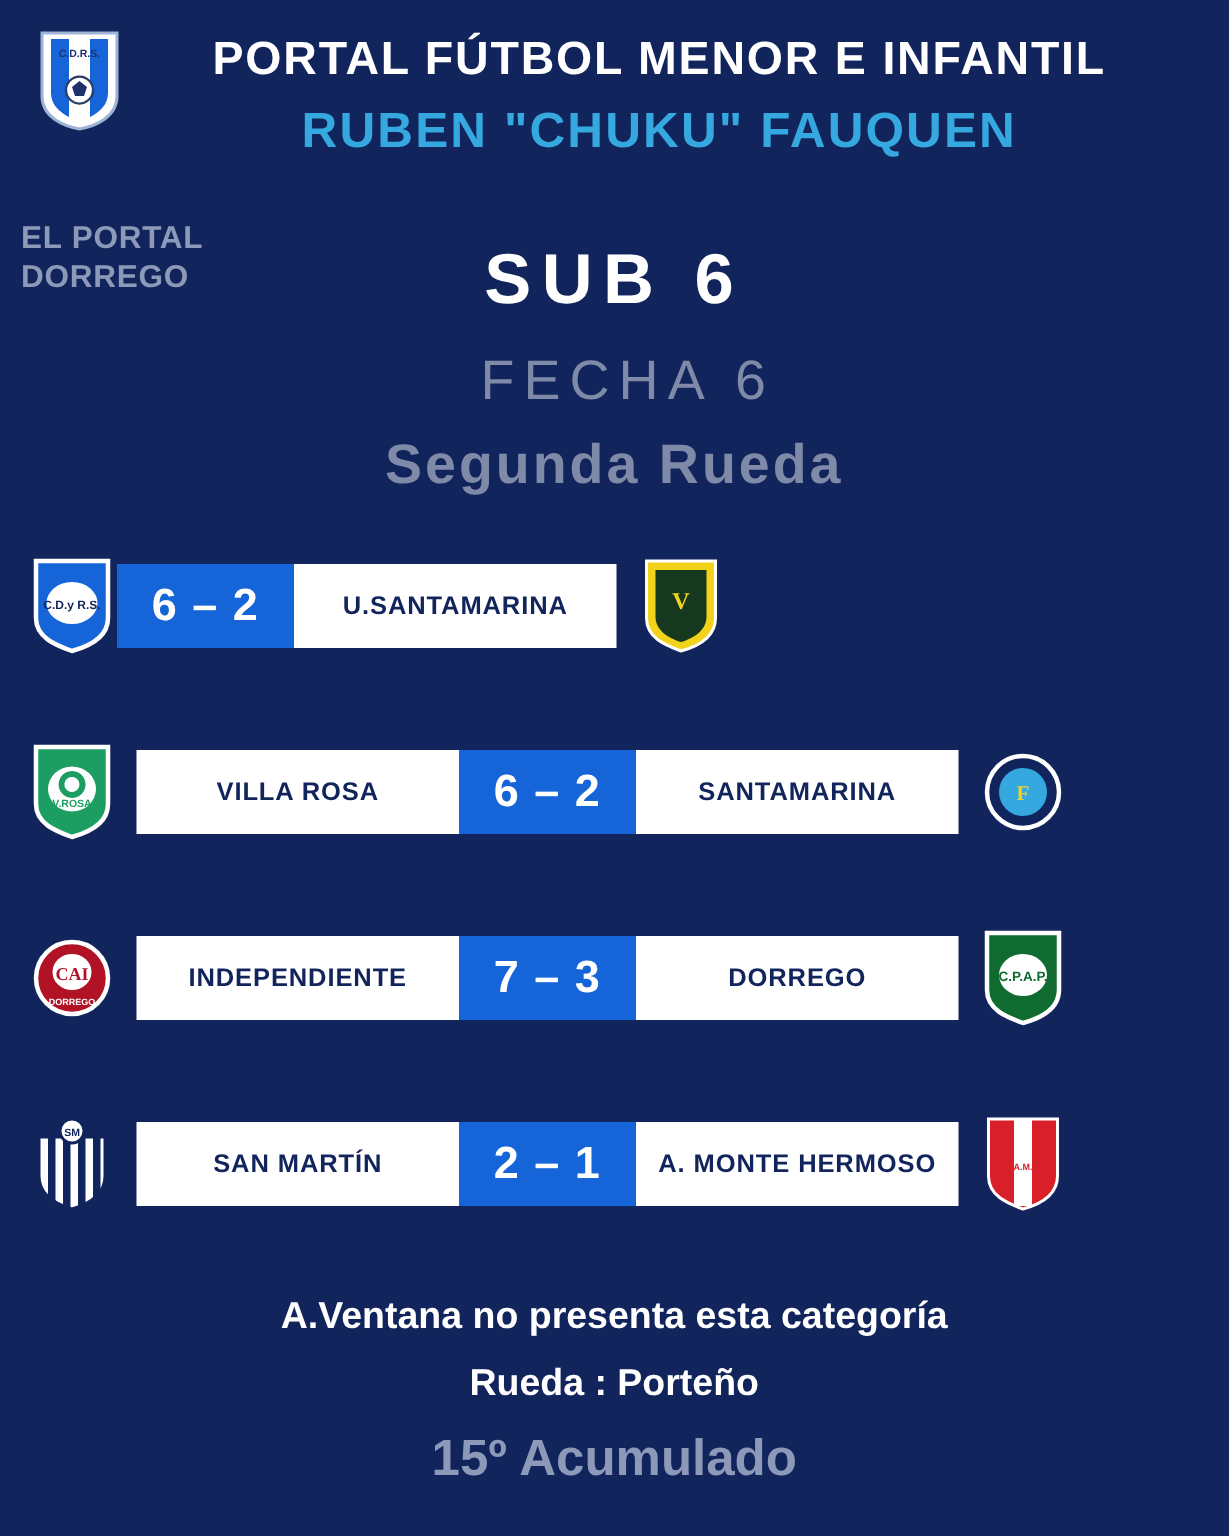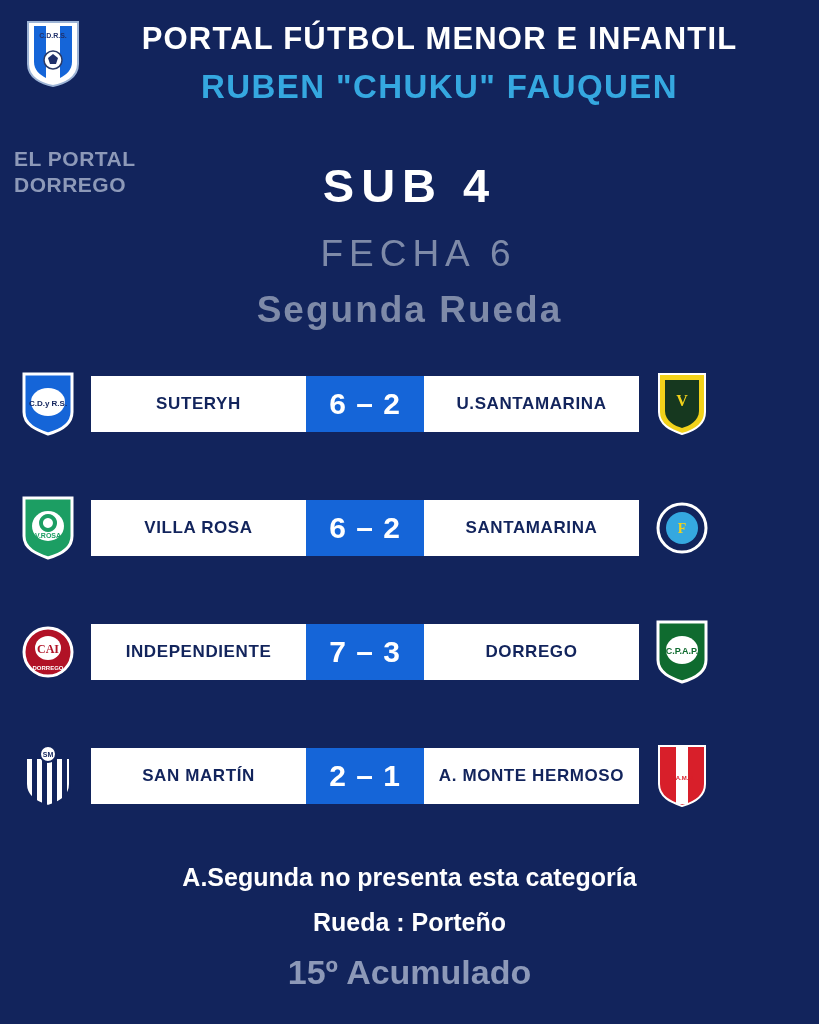--- a/index.html
+++ b/index.html
@@ -188,36 +188,35 @@
     <div class="title-main">PORTAL FÚTBOL MENOR E INFANTIL</div>
     <div class="title-sub">RUBEN "CHUKU" FAUQUEN</div>
 
     <div class="portal">
       <div>EL PORTAL</div>
       <div>DORREGO</div>
     </div>
   </div>
 
   <div class="cat-block">
-    <div class="cat-title">SUB 4</div>
+    <div class="cat-title">SUB 6</div>
     <div class="cat-fecha">FECHA 6</div>
     <div class="cat-rueda">Segunda Rueda</div>
   </div>
 
   <div class="matches">
 
     <div class="match-row">
       <div class="badge">
         <svg class="crest" width="52" height="64" viewBox="0 0 52 64">
           <path d="M2 2 h48 v38 c0 13 -13 19 -24 22 C15 58 2 53 2 40 Z" fill="#1565d8" stroke="#ffffff" stroke-width="3"></path>
           <ellipse cx="26" cy="30" rx="17" ry="14" fill="#ffffff"></ellipse>
           <text x="26" y="34" font-size="8" fill="#12245c" text-anchor="middle" font-family="Liberation Sans, sans-serif" font-weight="bold">C.D.y R.S.</text>
         </svg>
       </div>
-      <div class="team-box team-home">SUTERYH</div>
       <div class="score-box">6 – 2</div>
       <div class="team-box team-away">U.SANTAMARINA</div>
       <div class="badge">
         <svg class="crest" width="52" height="64" viewBox="0 0 52 64">
           <path d="M3 2 h46 v38 c0 13 -12 19 -23 22 C15 58 3 53 3 40 Z" fill="#f2d21a" stroke="#ffffff" stroke-width="2"></path>
           <path d="M9 8 h34 v31 c0 10 -10 15 -17 17 C19 54 9 49 9 39 Z" fill="#16381f"></path>
           <text x="26" y="34" font-size="16" fill="#f2d21a" text-anchor="middle" font-family="Liberation Serif, serif" font-weight="bold">V</text>
         </svg>
       </div>
     </div>
@@ -281,18 +280,18 @@
           <path d="M3 2 h46 v38 c0 13 -12 19 -23 22 C15 58 3 53 3 40 Z" fill="#d81f2a" stroke="#ffffff" stroke-width="2"></path>
           <path d="M20 2 h12 v58 h-12 Z" fill="#ffffff"></path>
           <text x="26" y="36" font-size="6" fill="#d81f2a" text-anchor="middle" font-family="Liberation Sans, sans-serif" font-weight="bold">C.A.M.H.</text>
         </svg>
       </div>
     </div>
 
   </div>
 
   <div class="footer">
-    <div class="footnote1">A.Segunda no presenta esta categoría</div>
+    <div class="footnote1">A.Ventana no presenta esta categoría</div>
     <div class="footnote2">Rueda : Porteño</div>
     <div class="footnote3">15º Acumulado</div>
   </div>
 
 </div>
 
 </body></html>

